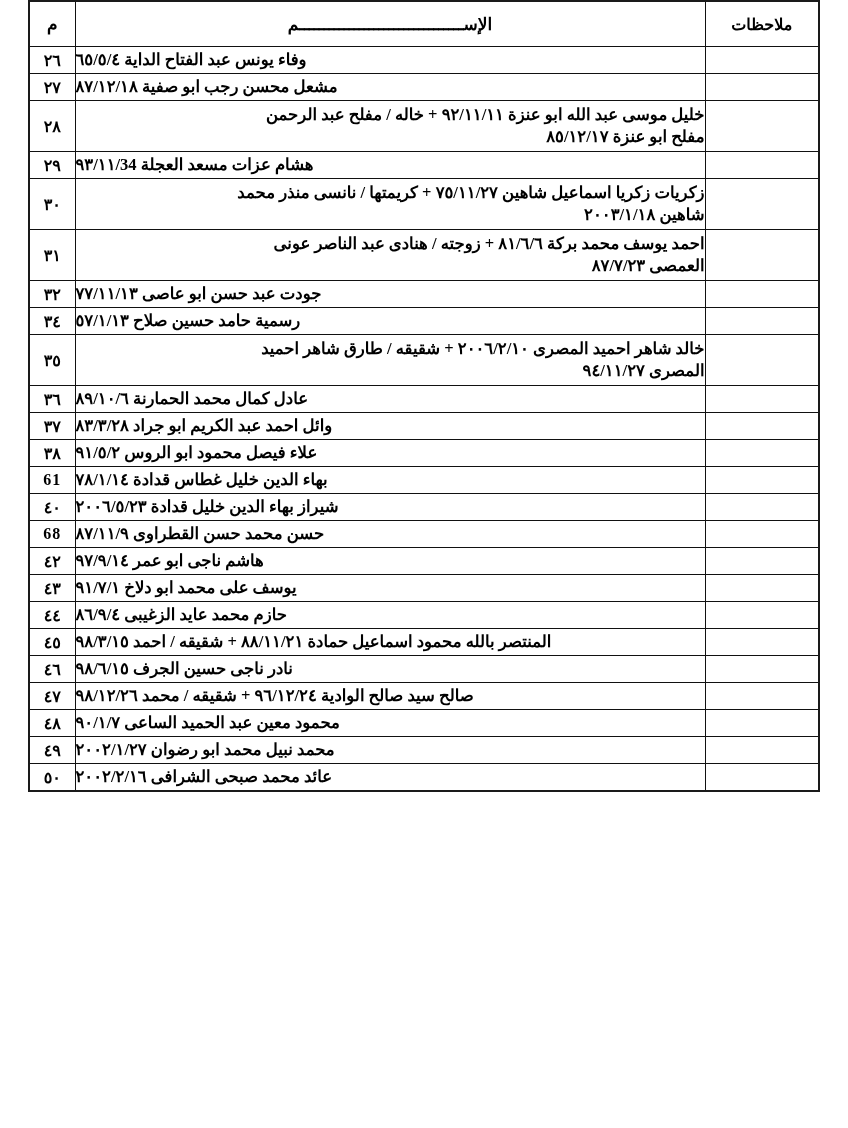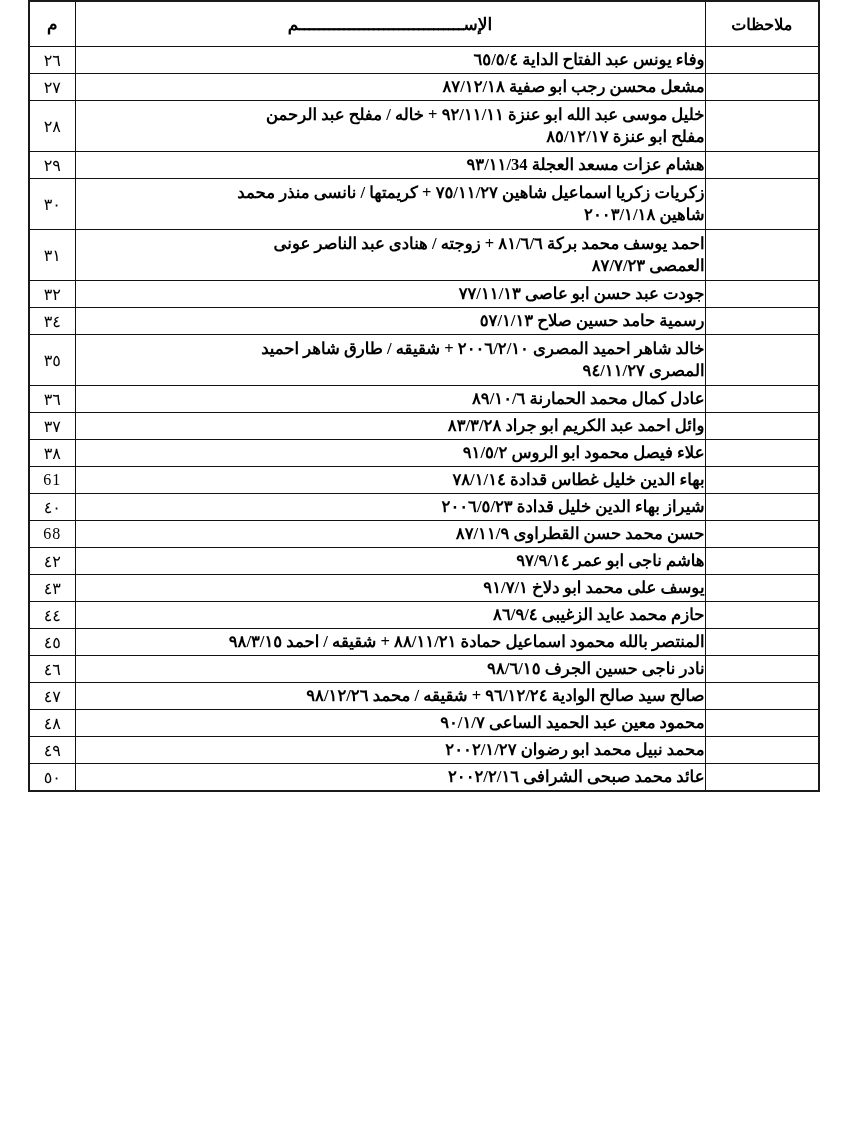--- a/index.html
+++ b/index.html
@@ -57,26 +57,26 @@
   th.h-name { text-align: center; }
   th.h-name .dots {
     display: inline-block;
     letter-spacing: -1px;
   }
   th.h-notes { font-size: 16px; }
 
   td.num {
     text-align: center;
     font-size: 16px;
-    font-weight: normal;
+    font-weight: bold;
     letter-spacing: 1px;
     width: 46px;
   }
   td.name {
-    text-align: right;
+    text-align: left;
     font-size: 16.5px;
     font-weight: bold;
     padding: 1px 8px 2px 8px;
     line-height: 1.32;
   }
   td.name.two-line {
     text-align: right;
     margin-top: 32px;
   }
   td.notes {

